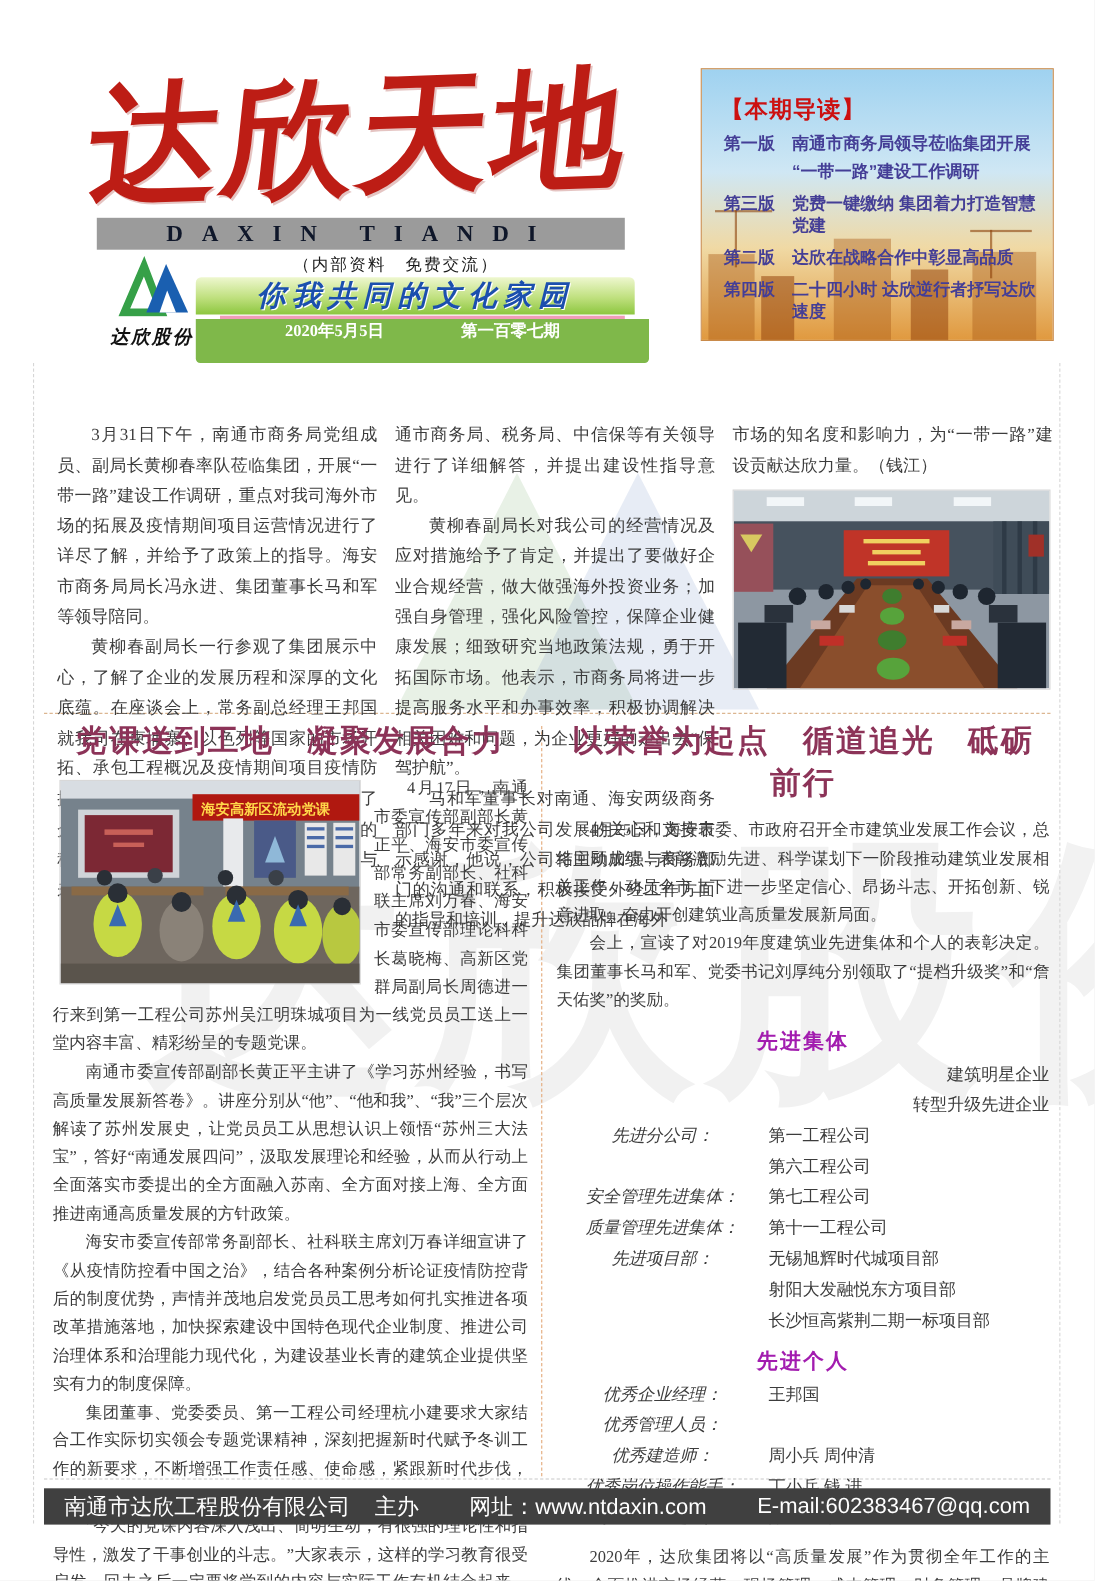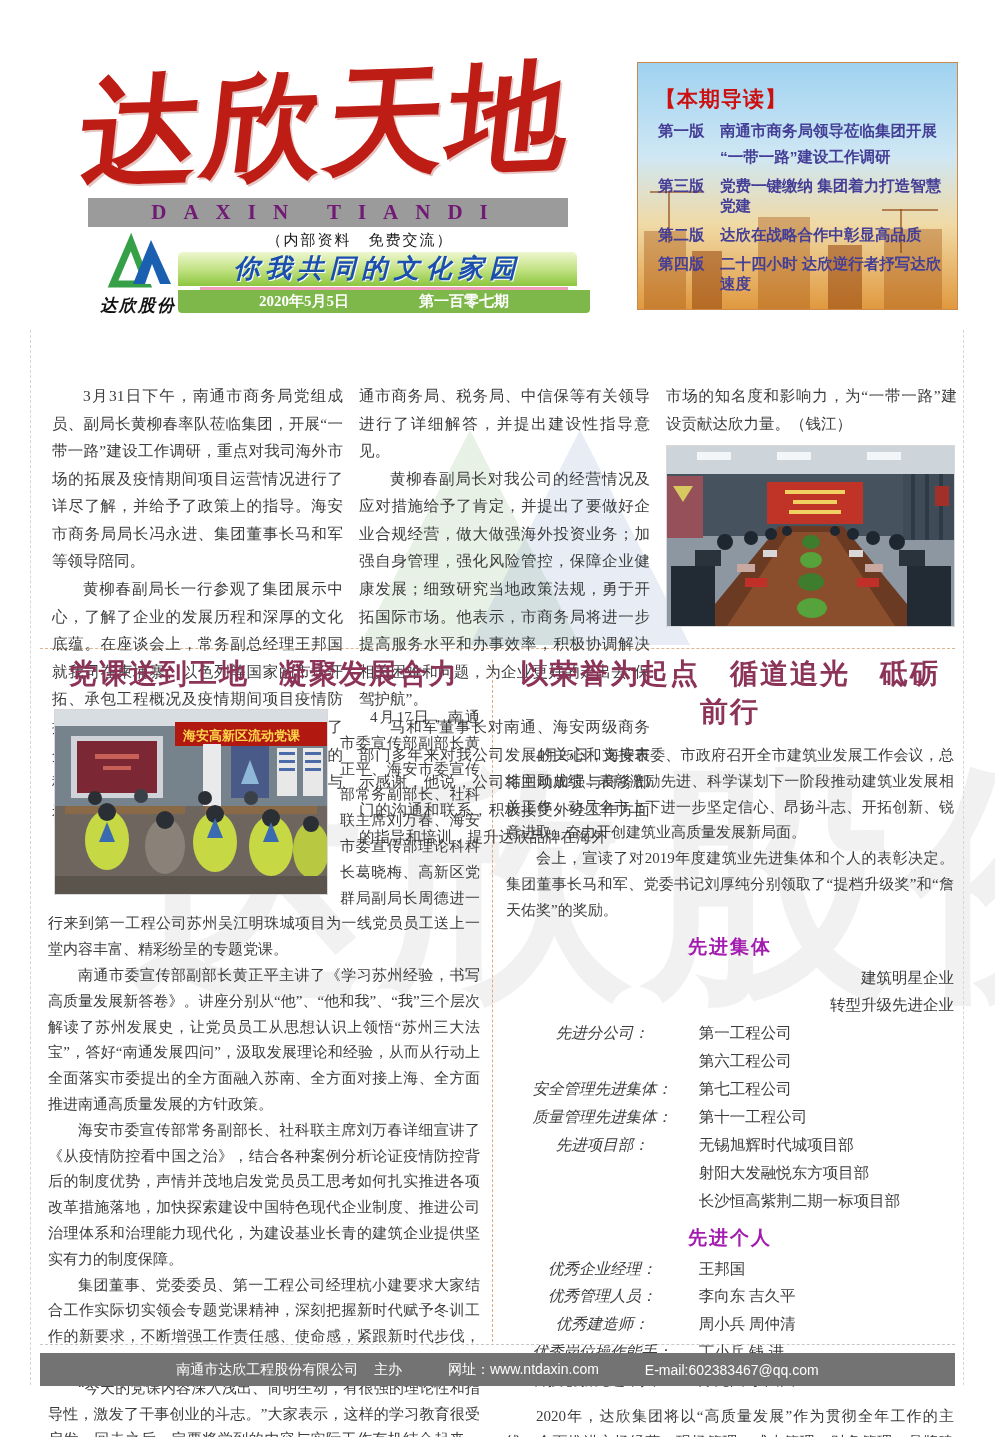--- a/index.html
+++ b/index.html
@@ -5,33 +5,33 @@
   html,body{margin:0;padding:0;}
   body{background:#e9e9e9;}
   .page{position:relative;width:995px;height:1437px;margin:0 auto;background:#fff;overflow:hidden;
         font-family:"Liberation Serif","DejaVu Serif",serif;color:#3c3c3c;}
   
   .masthead-title{position:absolute;left:62px;top:48px;width:530px;height:150px;
        font-size:118px;font-weight:bold;color:#bd1d15;text-align:center;line-height:150px;
        letter-spacing:4px;transform:skewX(-8deg) rotate(-2deg);
        font-family:"DejaVu Serif","Liberation Serif",serif;text-shadow:2px 2px 0 rgba(150,20,10,.25);z-index:2;}
   .pinyin-bar{position:absolute;left:88px;top:198px;width:480px;height:29px;background:#9b9b9b;
-       color:#701a75;font-size:21px;letter-spacing:17px;text-align:center;line-height:29px;
+       color:#0f172a;font-size:21px;letter-spacing:17px;text-align:center;line-height:29px;
        font-family:"Liberation Serif",serif;font-weight:bold;z-index:2;}
   .header-note{position:absolute;left:150px;top:231px;width:420px;text-align:center;
        font-size:15px;color:#1a1a1a;letter-spacing:2px;z-index:2;}
   .logo-block{position:absolute;left:92px;top:232px;width:92px;text-align:center;z-index:3;}
   .logo-label{font-size:17px;font-style:italic;font-weight:bold;color:#111;margin-top:2px;letter-spacing:2px;}
   .slogan-strip{position:absolute;left:178px;top:252px;width:399px;height:34px;
        background:linear-gradient(180deg,#eef7cf 0%,#bfe07e 55%,#8cc63f 100%);
        border-radius:5px 5px 0 0;text-align:center;z-index:2;}
   .slogan-text{font-size:26px;font-weight:bold;color:#1b4fae;letter-spacing:6px;line-height:34px;
        font-style:italic;text-shadow:1px 1px 0 #fff;}
   .slogan-underline{position:absolute;left:200px;top:287px;width:368px;height:3px;background:#ef9db8;z-index:3;}
-  .date-strip{position:absolute;left:178px;top:290px;width:412px;height:23px;background:#7fb84a;
+  .date-strip{position:absolute;left:178px;top:290px;width:412px;height:40px;background:#7fb84a;
        color:#fff;font-size:15px;line-height:23px;display:flex;justify-content:center;gap:70px;
        font-weight:bold;z-index:2;border-radius:0 0 4px 4px;}
   
   .guide-box{position:absolute;left:637px;top:62px;width:321px;height:248px;
        border:1px solid #c98a4a;box-sizing:border-box;overflow:hidden;z-index:2;
        background:linear-gradient(180deg,#9fd2f0 0%,#cfe7f4 38%,#f0d9a4 66%,#e0993f 100%);}
   .guide-title{position:absolute;left:17px;top:22px;font-size:21px;font-weight:bold;color:#cc1010;
        font-family:"Liberation Sans",sans-serif;letter-spacing:1px;}
   .guide-list{position:absolute;left:20px;top:58px;width:288px;z-index:2;}
   .guide-row{display:flex;margin-bottom:9px;font-size:15.5px;font-weight:bold;color:#443e96;
@@ -68,23 +68,23 @@
        font-family:"Liberation Serif",serif;margin:0 0 12px 0;}
   .col-left p,.col-right p{margin:0;font-size:15px;line-height:1.72;text-align:justify;}
   .photo2{float:left;width:272px;height:184px;margin:4px 12px 4px 6px;}
   .awards-h{font-size:19px;font-weight:bold;text-align:center;color:#a21caf;margin:10px 0 4px 0;letter-spacing:2px;}
   .award-line{display:flex;font-size:15.5px;line-height:1.8;}
   .award-label{width:43%;flex:none;text-align:center;font-style:italic;}
   .award-value{flex:1;text-align:left;}
   .award-center{text-align:right;font-size:15.5px;line-height:1.8;}
   .clearfix::after{content:"";display:block;clear:both;}
   
-  .footer-bar{position:absolute;left:40px;top:1353px;width:915px;height:33px;background:#737373;
+  .footer-bar{position:absolute;left:40px;top:1353px;width:915px;height:33px;background:#404040;
        color:#fff;display:flex;justify-content:center;align-items:center;gap:46px;
-       font-size:14px;font-family:"Liberation Sans",sans-serif;z-index:2;}
+       font-size:20px;font-family:"Liberation Sans",sans-serif;z-index:2;}
   .footer-item{white-space:nowrap;}
 </style>
 </head>
 <body>
 
 <div class="page">
 
   <div class="watermark">达欣股份</div>
   <div class="tri-wm" style="left:360px;top:430px;border-left:110px solid transparent;border-right:110px solid transparent;border-bottom:215px solid rgba(140,185,130,.20);"></div>
   <div class="tri-wm" style="left:470px;top:430px;border-left:110px solid transparent;border-right:110px solid transparent;border-bottom:215px solid rgba(120,150,200,.18);"></div>
@@ -307,21 +307,20 @@
     </div>
 
     <div class="awards-h">先进个人</div>
     <div>
       <div class="award-line">
         <span class="award-label">优秀企业经理：</span>
         <span class="award-value">王邦国</span>
       </div>
       <div class="award-line">
         <span class="award-label">优秀管理人员：</span>
-        <span class="award-value">李向东 吉久平</span>
       </div>
       <div class="award-line">
         <span class="award-label">优秀建造师：</span>
         <span class="award-value">周小兵 周仲清</span>
       </div>
       <div class="award-line">
         <span class="award-label">优秀岗位操作能手：</span>
         <span class="award-value">丁小兵 钱 进</span>
       </div>
       <div class="award-line">

